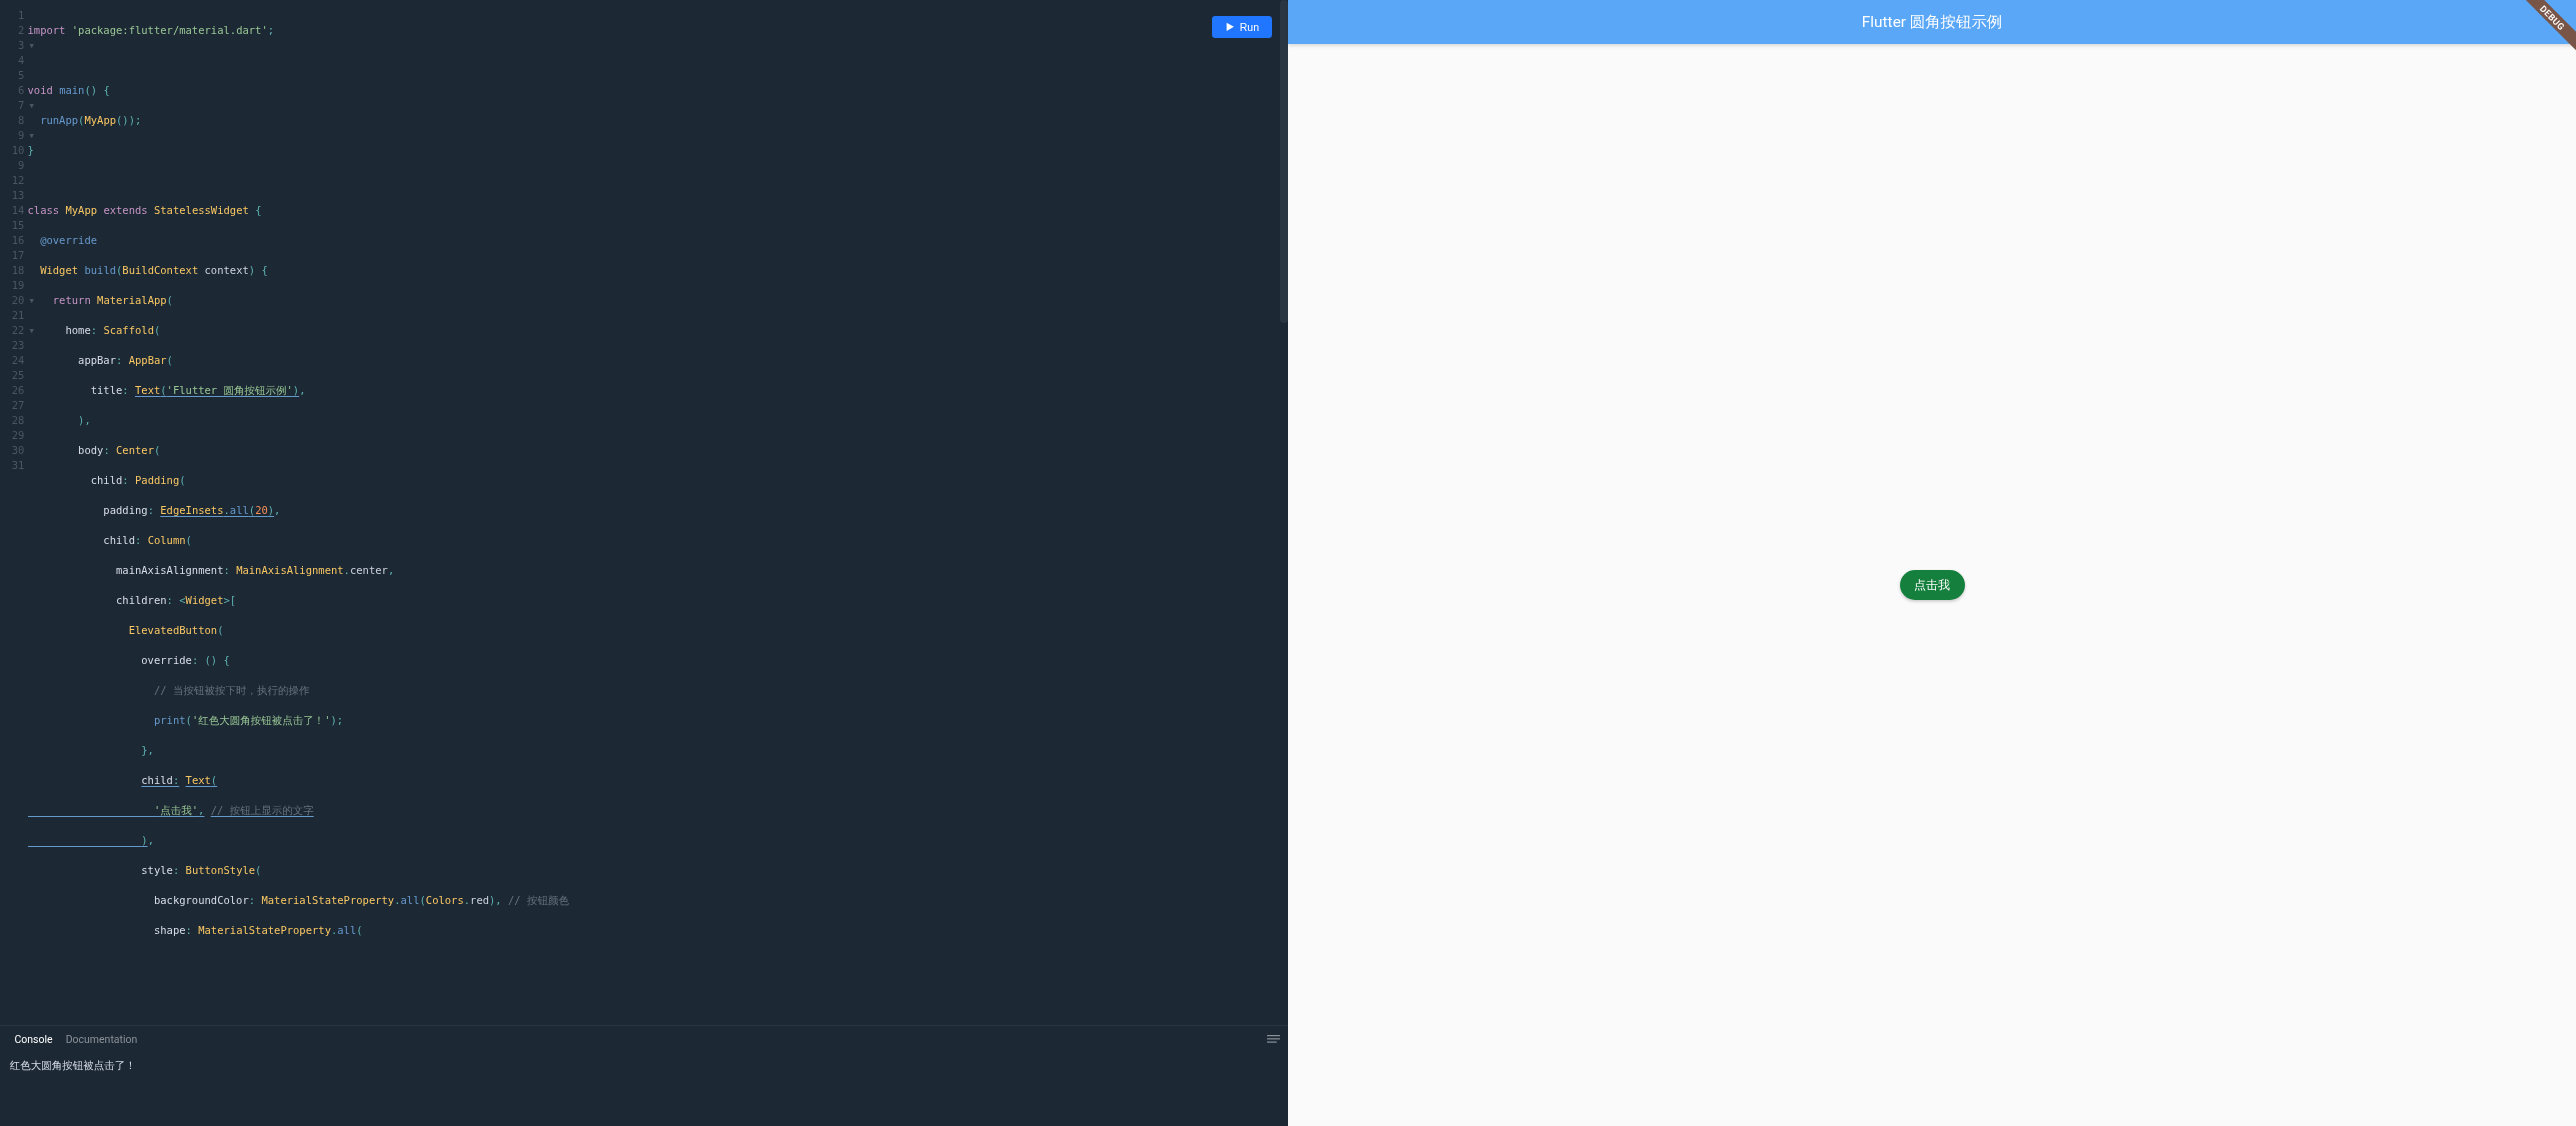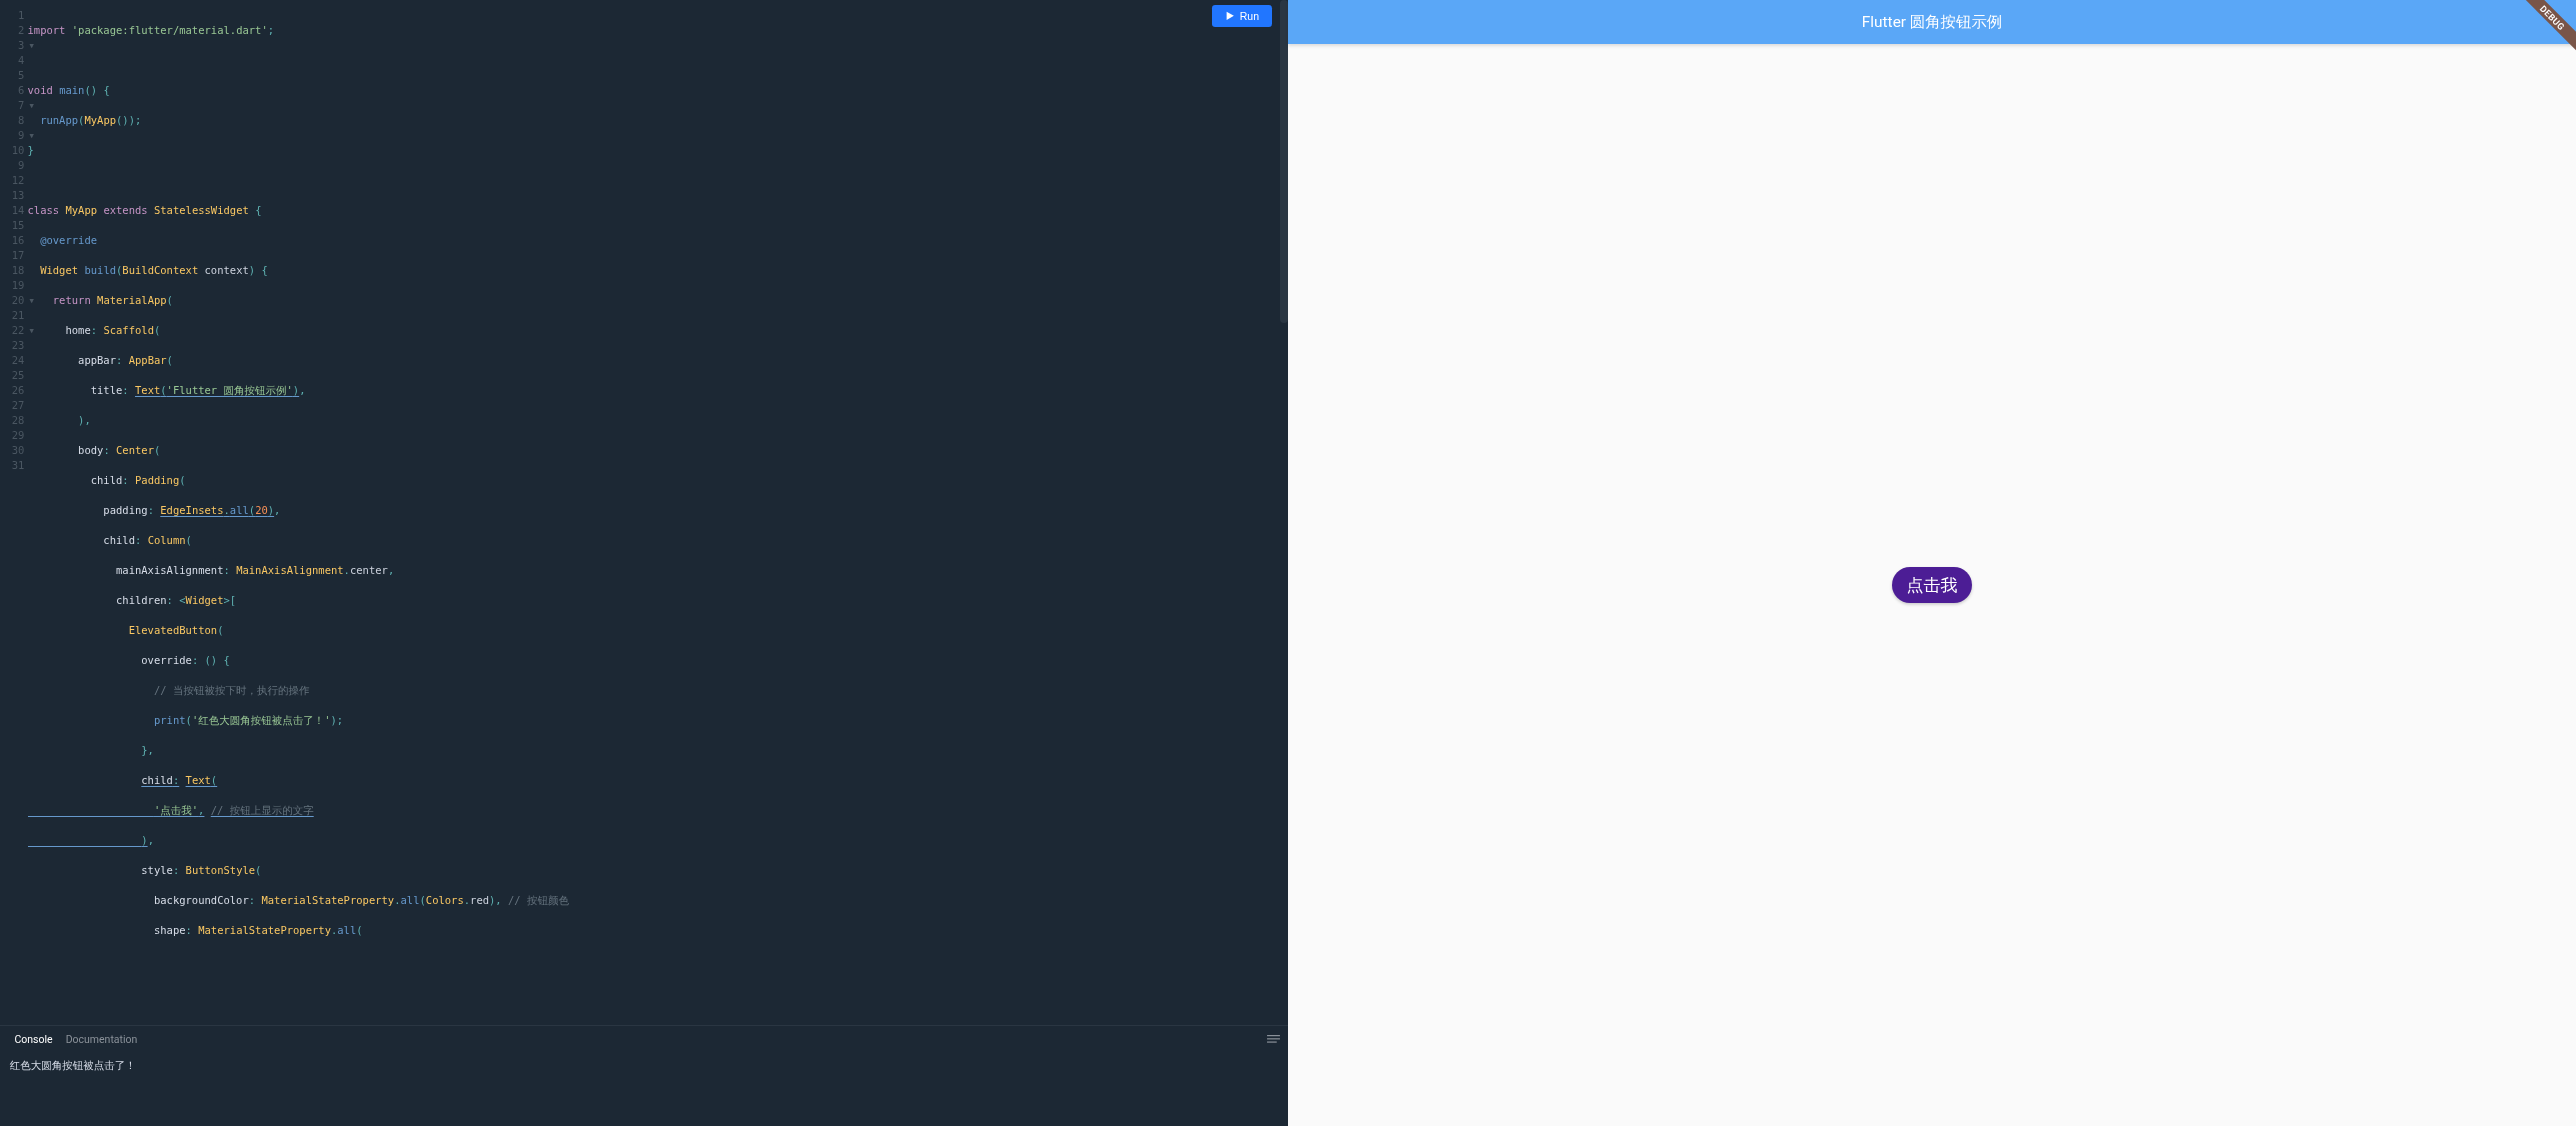--- a/index.html
+++ b/index.html
@@ -23,42 +23,42 @@
 .fn { color: #6699cc; }
 .str { color: #99c794; }
 .op { color: #5fb3b3; }
 .num { color: #f99157; }
 .cmt { color: #65737e; }
 .id { color: #cdd3de; }
 .prop { color: #d8dee9; }
 .underline { text-decoration: underline; text-decoration-color: #6699cc; text-underline-offset: 1.6px; }
 
 
-.run-btn { position: absolute; top: 5px; right: 16px; background: #2176ff; color: #fff; border: none; border-radius: 3.2px; padding: 4.8px 13px; font-size: 10.5px; display: flex; align-items: center; gap: 4.8px; cursor: pointer; }
+.run-btn { position: absolute; top: 16px; right: 16px; background: #2176ff; color: #fff; border: none; border-radius: 3.2px; padding: 4.8px 13px; font-size: 10.5px; display: flex; align-items: center; gap: 4.8px; cursor: pointer; }
 .run-btn svg { width: 9.7px; height: 9.7px; fill: #fff; }
 
 
 .vscroll { position: absolute; right: 0; top: 0; width: 8px; height: 323px; background: #2a3642; border-radius: 4px; }
 
 
 .bottom-panel { height: 101px; border-top: 0.8px solid #2a3642; display: flex; flex-direction: column; }
 .tabs { display: flex; align-items: center; height: 26px; padding: 0 8px; }
 .tab { font-size: 10.5px; padding: 3.2px 6.5px; color: #8a9199; cursor: pointer; }
 .tab.active { color: #fff; }
 .tab-spacer { flex: 1; }
 .console-icon { color: #8a9199; cursor: pointer; }
 .console-icon svg { width: 13px; height: 9.7px; stroke: #8a9199; fill: none; }
 
 .console-out { flex: 1; padding: 6.5px 9.7px; color: #d8dee9; font-size: 10.5px; }
 
 
 .right-panel { width: 50%; background: #fafafa; position: relative; display: flex; flex-direction: column; }
 .appbar { height: 44px; background: #5aa7f7; display: flex; align-items: center; justify-content: center; color: #fff; font-size: 15.4px; box-shadow: 0 1.6px 3.2px rgba(0,0,0,0.12); }
 .preview-body { flex: 1; display: flex; align-items: center; justify-content: center; }
-.round-btn { background: #4c1d95; color: #fff; border: none; border-radius: 807px; padding: 6.5px 14.5px; font-size: 17px; cursor: pointer; box-shadow: 0 1.6px 3.2px rgba(0,0,0,0.2); }
+.round-btn { background: #15803d; color: #fff; border: none; border-radius: 807px; padding: 6.5px 14.5px; font-size: 12px; cursor: pointer; box-shadow: 0 1.6px 3.2px rgba(0,0,0,0.2); }
 
 
 .debug-banner { position: absolute; top: 0; right: 0; width: 73px; height: 73px; overflow: hidden; pointer-events: none; }
 .debug-banner-inner { position: absolute; top: 11.3px; right: -29px; width: 105px; background: #795548; color: #fff; text-align: center; font-size: 9px; font-weight: 600; letter-spacing: 0.4px; padding: 1.6px 0; transform: rotate(45deg); }
 </style>
 </head>
 <body>
 
 <div class="left-panel">
   <div class="editor-area">

